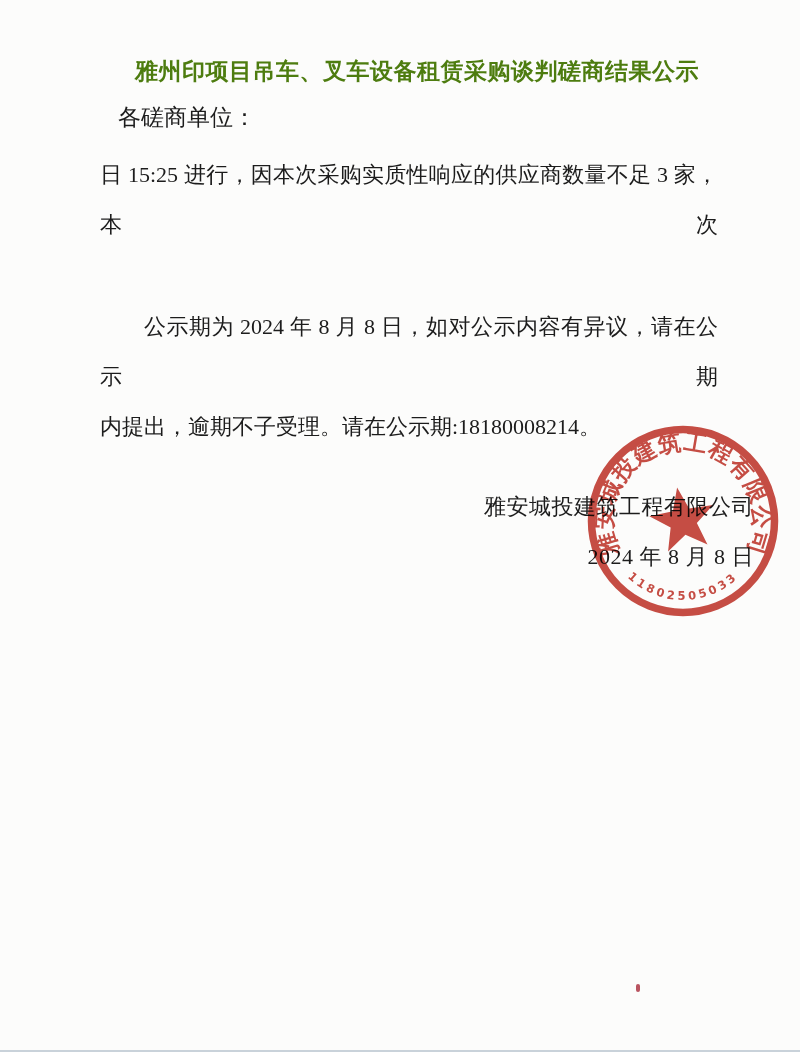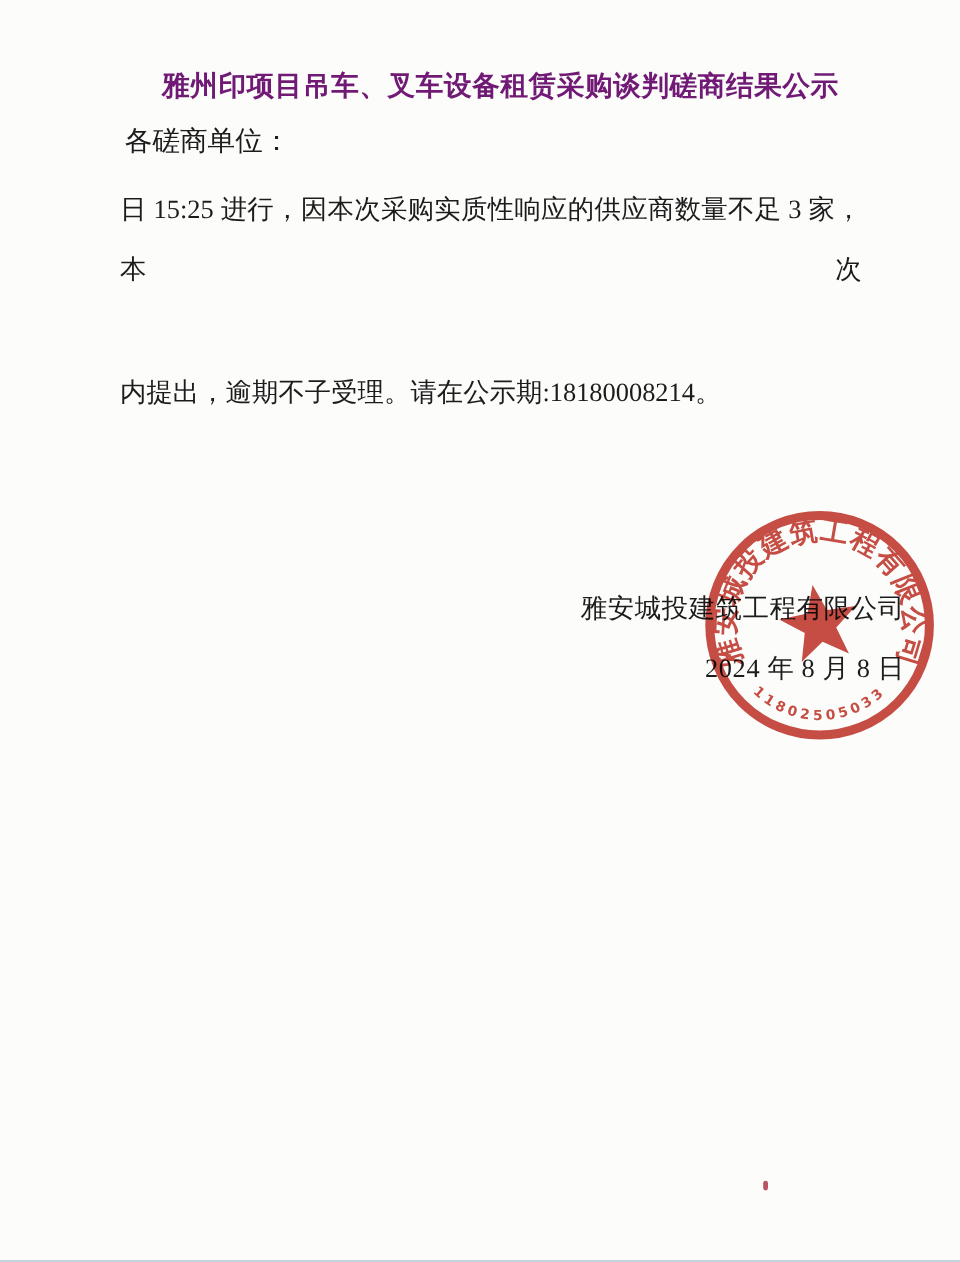--- a/index.html
+++ b/index.html
@@ -18,26 +18,26 @@
   .page-title {
     position: absolute;
     top: 56px;
     left: 108px;
     width: 618px;
     text-align: center;
     font-family: Liberation Serif, serif;
     font-weight: bold;
     font-size: 23px;
     letter-spacing: 0.5px;
-    color: #701a75;
+    color: #4d7c0f;
   }
   .salutation {
     position: absolute;
     top: 102px;
-    left: 104px;
+    left: 118px;
     width: 618px;
     font-size: 23px;
     color: #1c1c1c;
   }
   .body-block {
     position: absolute;
     left: 100px;
     width: 618px;
     font-size: 22px;
     line-height: 50px;
@@ -110,20 +110,21 @@
 
 <div class="page-title">雅州印项目吊车、叉车设备租赁采购谈判磋商结果公示</div>
 
 <div class="salutation">各磋商单位：</div>
 
 <div id="para1" class="body-block">
   <div class="body-line fill">日 15:25 进行，因本次采购实质性响应的供应商数量不足 3 家，本次</div>
 </div>
 
 <div id="para2" class="body-block">
+  <div class="body-line fill ind">公示期为 2024 年 8 月 8 日，如对公示内容有异议，请在公示期</div>
   <div class="body-line">内提出，逾期不子受理。请在公示期:18180008214。</div>
 </div>
 
 <div class="signature-block">
   <div class="sig-line">雅安城投建筑工程有限公司</div>
   <div class="sig-line">2024 年 8 月 8 日</div>
 </div>
 
 <div class="seal">
   <svg width="220" height="220" viewBox="-110 -110 220 220" xmlns="http://www.w3.org/2000/svg">

